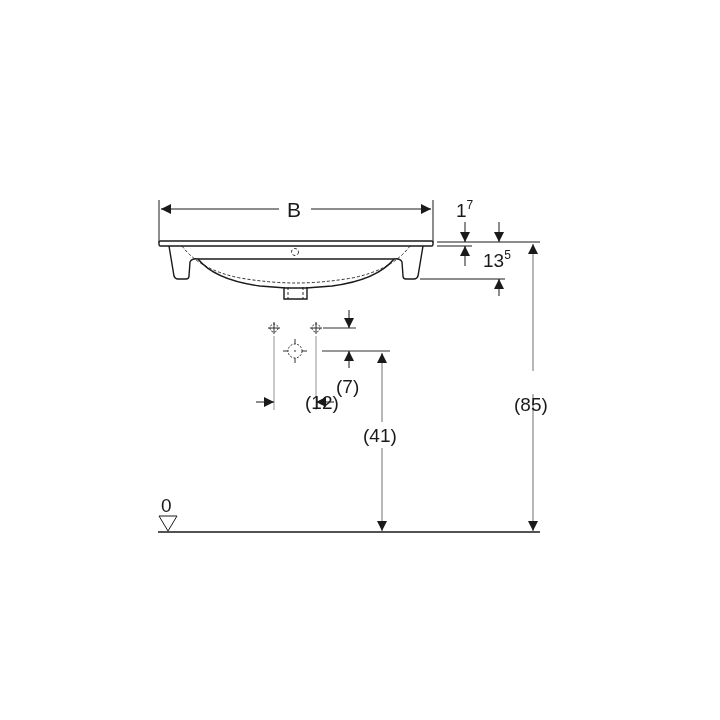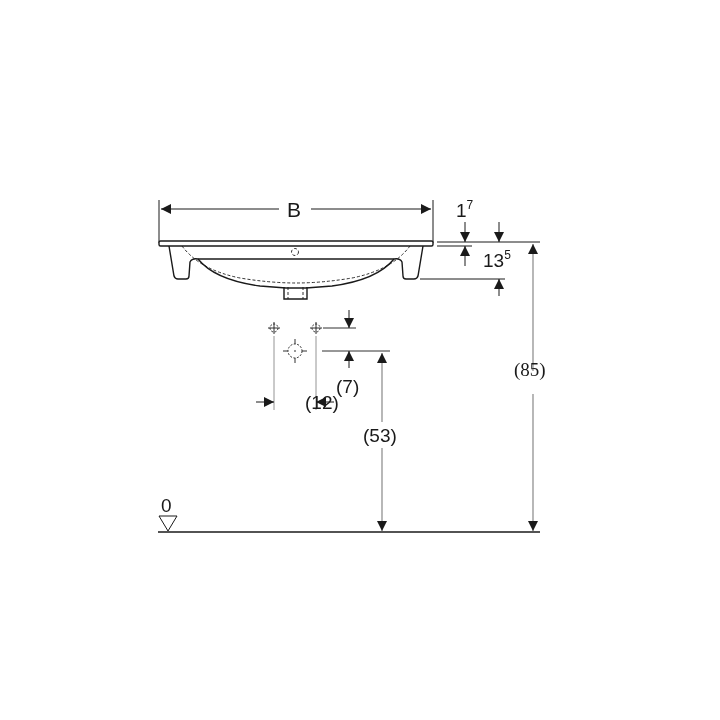--- a/index.html
+++ b/index.html
@@ -110,17 +110,17 @@
 <div class="lbl" style="left:287px;top:199px;font-size:21px;">B</div>
 
 <div class="lbl" style="left:456px;top:201px;"><span>1</span><sup>7</sup></div>
 
 <div class="lbl" style="left:483px;top:251px;"><span>13</span><sup>5</sup></div>
 
 <div class="lbl" style="left:336px;top:377px;">(7)</div>
 
 <div class="lbl" style="left:276px;top:393px;margin-left:29px;">(12)</div>
 
-<div class="lbl" style="left:363px;top:426px;">(53)</div>
+<div class="lbl" style="left:363px;top:426px;">(41)</div>
 
-<div class="lbl" style="left:514px;top:360px;font-family:Liberation Serif, serif;">(85)</div>
+<div class="lbl" style="left:514px;top:395px;">(85)</div>
 
 <div class="lbl" style="left:161px;top:496px;">0</div>
 
 </body></html>

